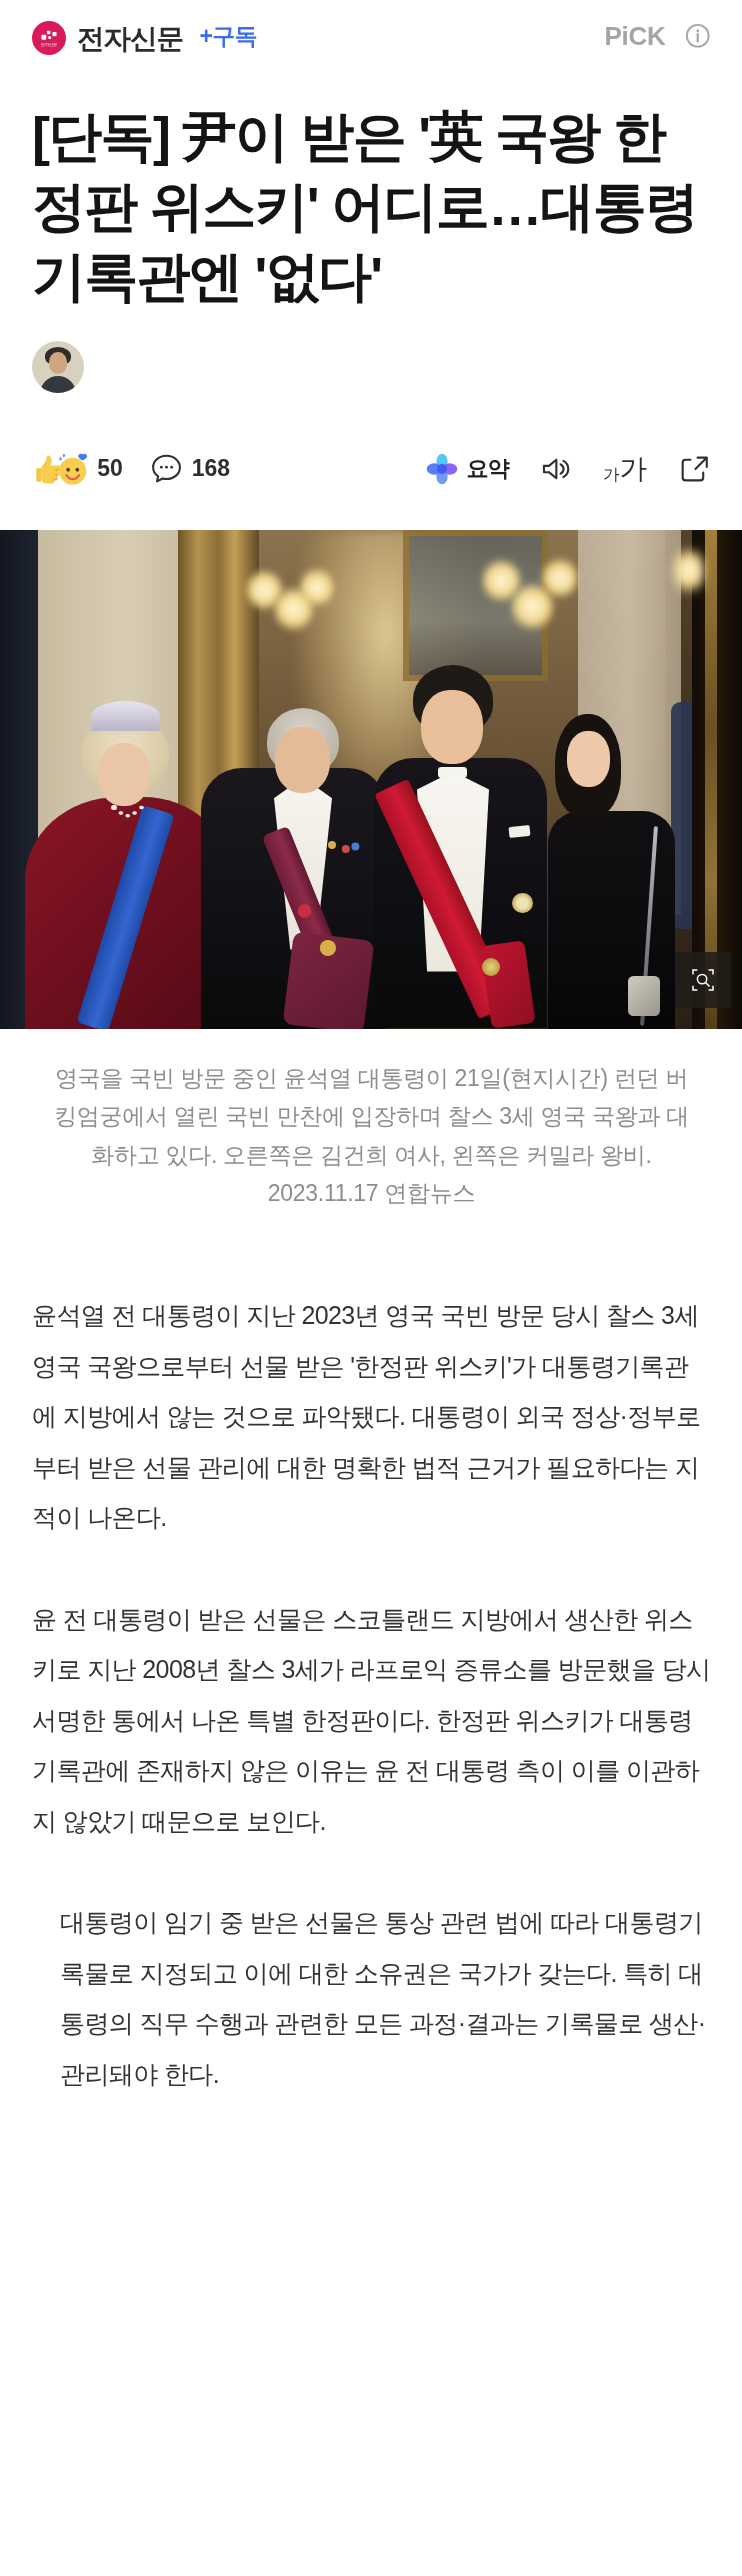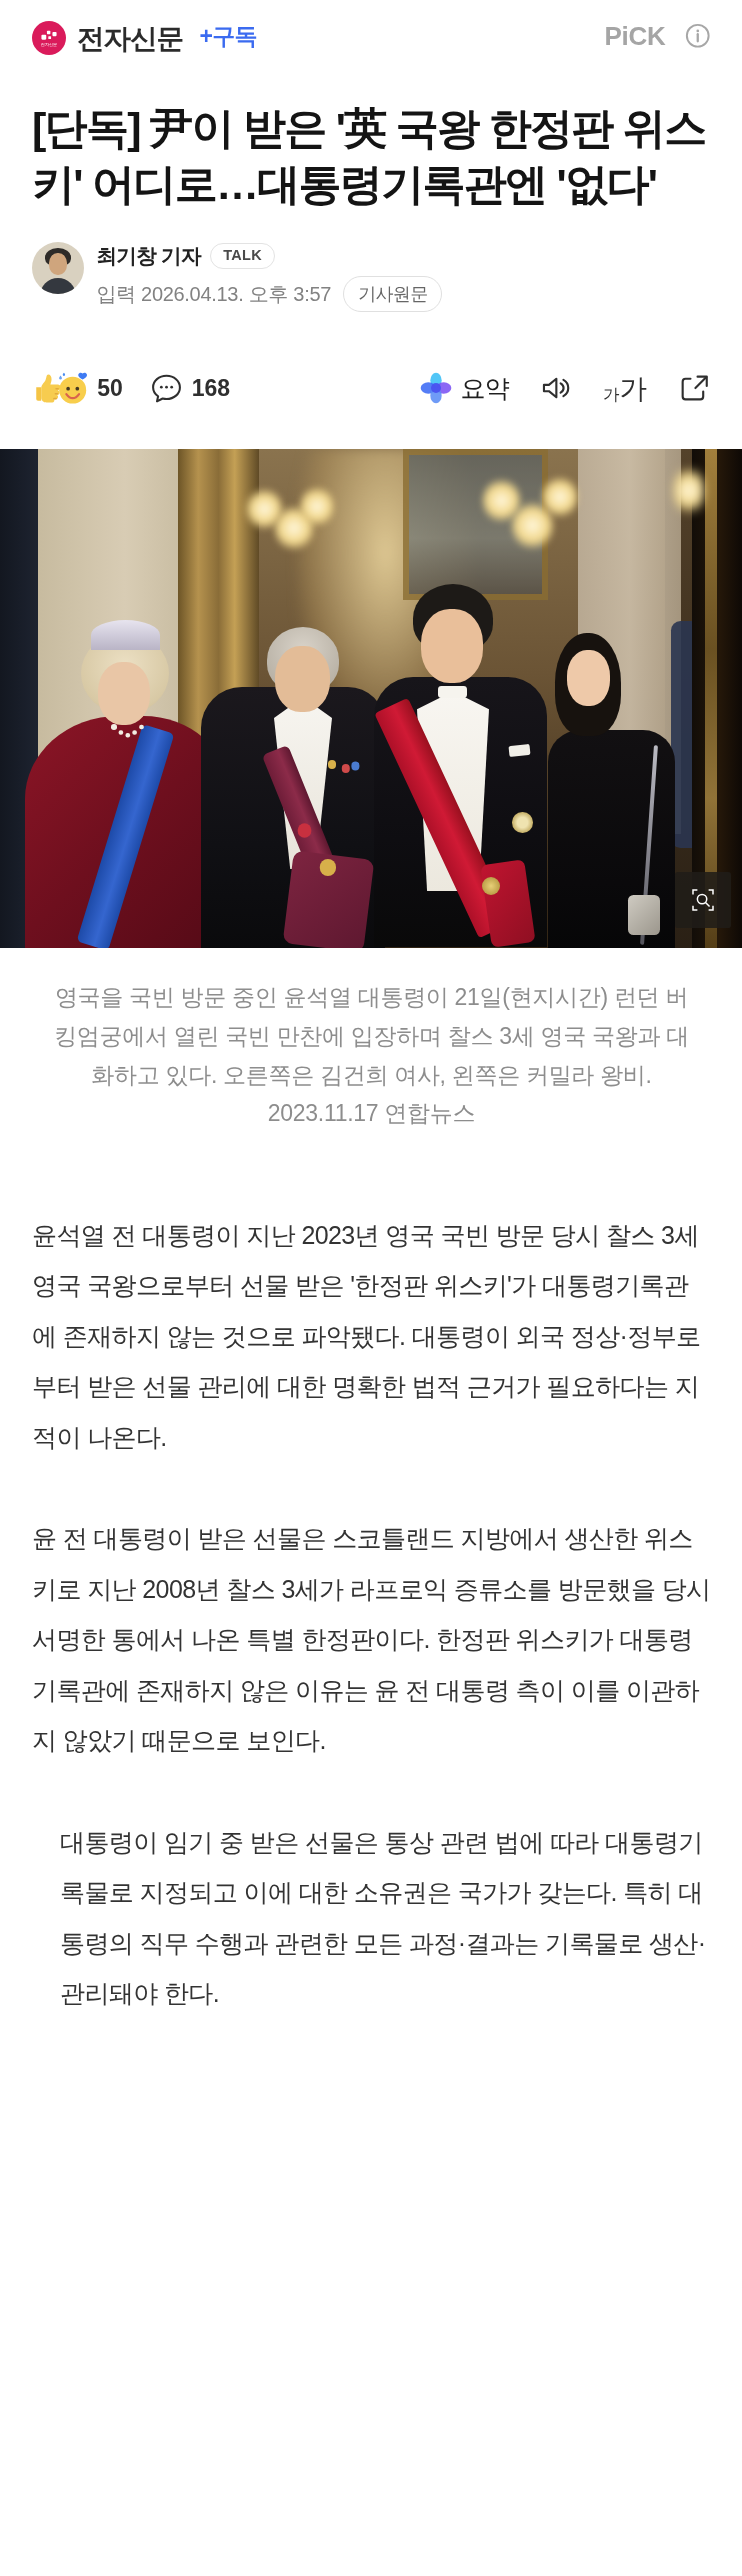--- a/index.html
+++ b/index.html
@@ -19,21 +19,21 @@
   }
   .logo-circle svg { display: block; margin-top: 1.4px; }
   .logo-tiny { font-size: 4.1px; color: #fff; letter-spacing: 0; line-height: 1; margin-top: 0.7px; }
   .brand { font-size: 27.5px; font-weight: bold; color: #2b2b2b; margin-left: 11px; letter-spacing: -1px; }
   .subscribe { font-size: 23px; font-weight: bold; color: #3b6bf0; margin-left: 16.5px; letter-spacing: -0.7px; background: none; border: none; padding: 0; cursor: pointer; font-family: inherit; }
   .header-right { margin-left: auto; display: flex; align-items: center; gap: 18px; }
   .pick { font-size: 26px; font-weight: 800; color: #a5a5a5; letter-spacing: -0.3px; }
 
   
   .title {
-    margin: 32px 32px 0; font-size: 43px; line-height: 1.3; font-weight: 800;
+    margin: 32px 32px 0; font-size: 54px; line-height: 1.3; font-weight: 800;
     color: #141414; letter-spacing: -1.7px;
   }
 
   
   .author { display: flex; margin: 29px 32px 0; gap: 12.4px; }
   .avatar {
     width: 52px; height: 52px; border-radius: 50%;
     background: #d9d1c0; position: relative; overflow: hidden; flex: 0 0 auto;
   }
   .avatar-hair { position: absolute; left: 13px; top: 6.2px; width: 25.5px; height: 18px; background: #2e2b28; border-radius: 50% 50% 40% 40%; }
@@ -55,21 +55,21 @@
   }
 
   
   .toolbar { display: flex; align-items: center; margin: 59px 32px 0; }
   .tb-left { display: flex; align-items: center; gap: 27.5px; }
   .tb-group { display: flex; align-items: center; gap: 8.3px; background: none; border: none; padding: 0; cursor: pointer; font-family: inherit; }
   .emoji-stack { display: flex; }
   .emoji-stack svg + svg { margin-left: -11px; }
   .tb-count { font-size: 23px; font-weight: bold; color: #2f2f2f; }
   .tb-right { margin-left: auto; display: flex; align-items: center; gap: 30px; }
-  .summary-label { font-size: 25px; font-weight: normal; color: #1f1f1f; letter-spacing: -0.7px; }
+  .summary-label { font-size: 22px; font-weight: bold; color: #1f1f1f; letter-spacing: -0.7px; }
   .fontsize { background: none; border: none; padding: 0; cursor: pointer; color: #2f2f2f; font-family: inherit; display: flex; align-items: flex-end; }
   .ga-small { font-size: 16.5px; line-height: 1; }
   .ga-big { font-size: 27.5px; line-height: 1; font-weight: 500; }
   .icon-btn { background: none; border: none; padding: 0; cursor: pointer; display: flex; align-items: center; }
 
   
   .photo {
     position: relative; width: 743px; height: 499px; margin-top: 44px;
     background: linear-gradient(180deg, #54422a 0%, #3c2e1d 55%, #2a2015 100%);
     overflow: hidden;
@@ -181,30 +181,20 @@
 </header>
 
 <h1 class="title">[단독] 尹이 받은 '英 국왕 한정판 위스키' 어디로…대통령기록관엔 '없다'</h1>
 
 <div class="author">
   <div class="avatar">
     <div class="avatar-hair"></div>
     <div class="avatar-face"></div>
     <div class="avatar-body"></div>
   </div>
-  <div class="author-col">
-    <div class="author-top">
-      <span class="author-name">최기창 기자</span>
-      <button class="talk-pill">TALK</button>
-    </div>
-    <div class="author-bottom">
-      <span class="pub"><span>입력</span> <span>2026.04.13. 오후 3:57</span></span>
-      <button class="origin-pill">기사원문</button>
-    </div>
-  </div>
 </div>
 
 <div class="toolbar">
   <div class="tb-left">
     <button class="tb-group">
       <span class="emoji-stack">
         <svg width="34" height="34" viewBox="0 0 48 48">
           <path fill="#F5C445" d="M6 23h7v19H8.5A2.5 2.5 0 0 1 6 39.5V23z"></path>
           <path fill="#F7CC4F" d="M13 25c0-6 4-8 6-12 1.6-3.2 1-8 4-8s4.6 3 4.6 6.6c0 2.6-1 5.4-1.6 7.4H36a4 4 0 0 1 .6 8 3.6 3.6 0 0 1-1 7 3.4 3.4 0 0 1-2.4 6h-2a3 3 0 0 1-3 4.5h-7.7c-4 0-7.5-2.5-7.5-7V25z"></path>
           <path d="M34 25h3M33 32h3M31 39h3" stroke="#E2A93C" stroke-width="2.2" stroke-linecap="round" fill="none"></path>
@@ -323,17 +313,17 @@
         <path d="M15 40H8v-7"></path>
       <circle cx="22.5" cy="22.5" r="7.5"></circle>
       <path d="M28 28l6.5 6.5"></path>
     </svg>
   </button>
 </figure>
 
 <figcaption class="caption">영국을 국빈 방문 중인 윤석열 대통령이 21일(현지시간) 런던 버킹엄궁에서 열린 국빈 만찬에 입장하며 찰스 3세 영국 국왕과 대화하고 있다. 오른쪽은 김건희 여사, 왼쪽은 커밀라 왕비. 2023.11.17 연합뉴스</figcaption>
 
 <section class="article-body">
-  <p>윤석열 전 대통령이 지난 2023년 영국 국빈 방문 당시 찰스 3세 영국 국왕으로부터 선물 받은 '한정판 위스키'가 대통령기록관에 존재하지 않는 것으로 파악됐다. 대통령이 외국 정상·정부로부터 받은 선물 관리에 대한 명확한 법적 근거가 필요하다는 지적이 나온다.</p>
+  <p>윤석열 전 대통령이 지난 2023년 영국 국빈 방문 당시 찰스 3세 영국 국왕으로부터 선물 받은 '한정판 위스키'가 대통령기록관에 지방에서 않는 것으로 파악됐다. 대통령이 외국 정상·정부로부터 받은 선물 관리에 대한 명확한 법적 근거가 필요하다는 지적이 나온다.</p>
   <p>윤 전 대통령이 받은 선물은 스코틀랜드 지방에서 생산한 위스키로 지난 2008년 찰스 3세가 라프로익 증류소를 방문했을 당시 서명한 통에서 나온 특별 한정판이다. 한정판 위스키가 대통령기록관에 존재하지 않은 이유는 윤 전 대통령 측이 이를 이관하지 않았기 때문으로 보인다.</p>
   <p>대통령이 임기 중 받은 선물은 통상 관련 법에 따라 대통령기록물로 지정되고 이에 대한 소유권은 국가가 갖는다. 특히 대통령의 직무 수행과 관련한 모든 과정·결과는 기록물로 생산·관리돼야 한다.</p>
 </section>
 
 
 </body></html>

